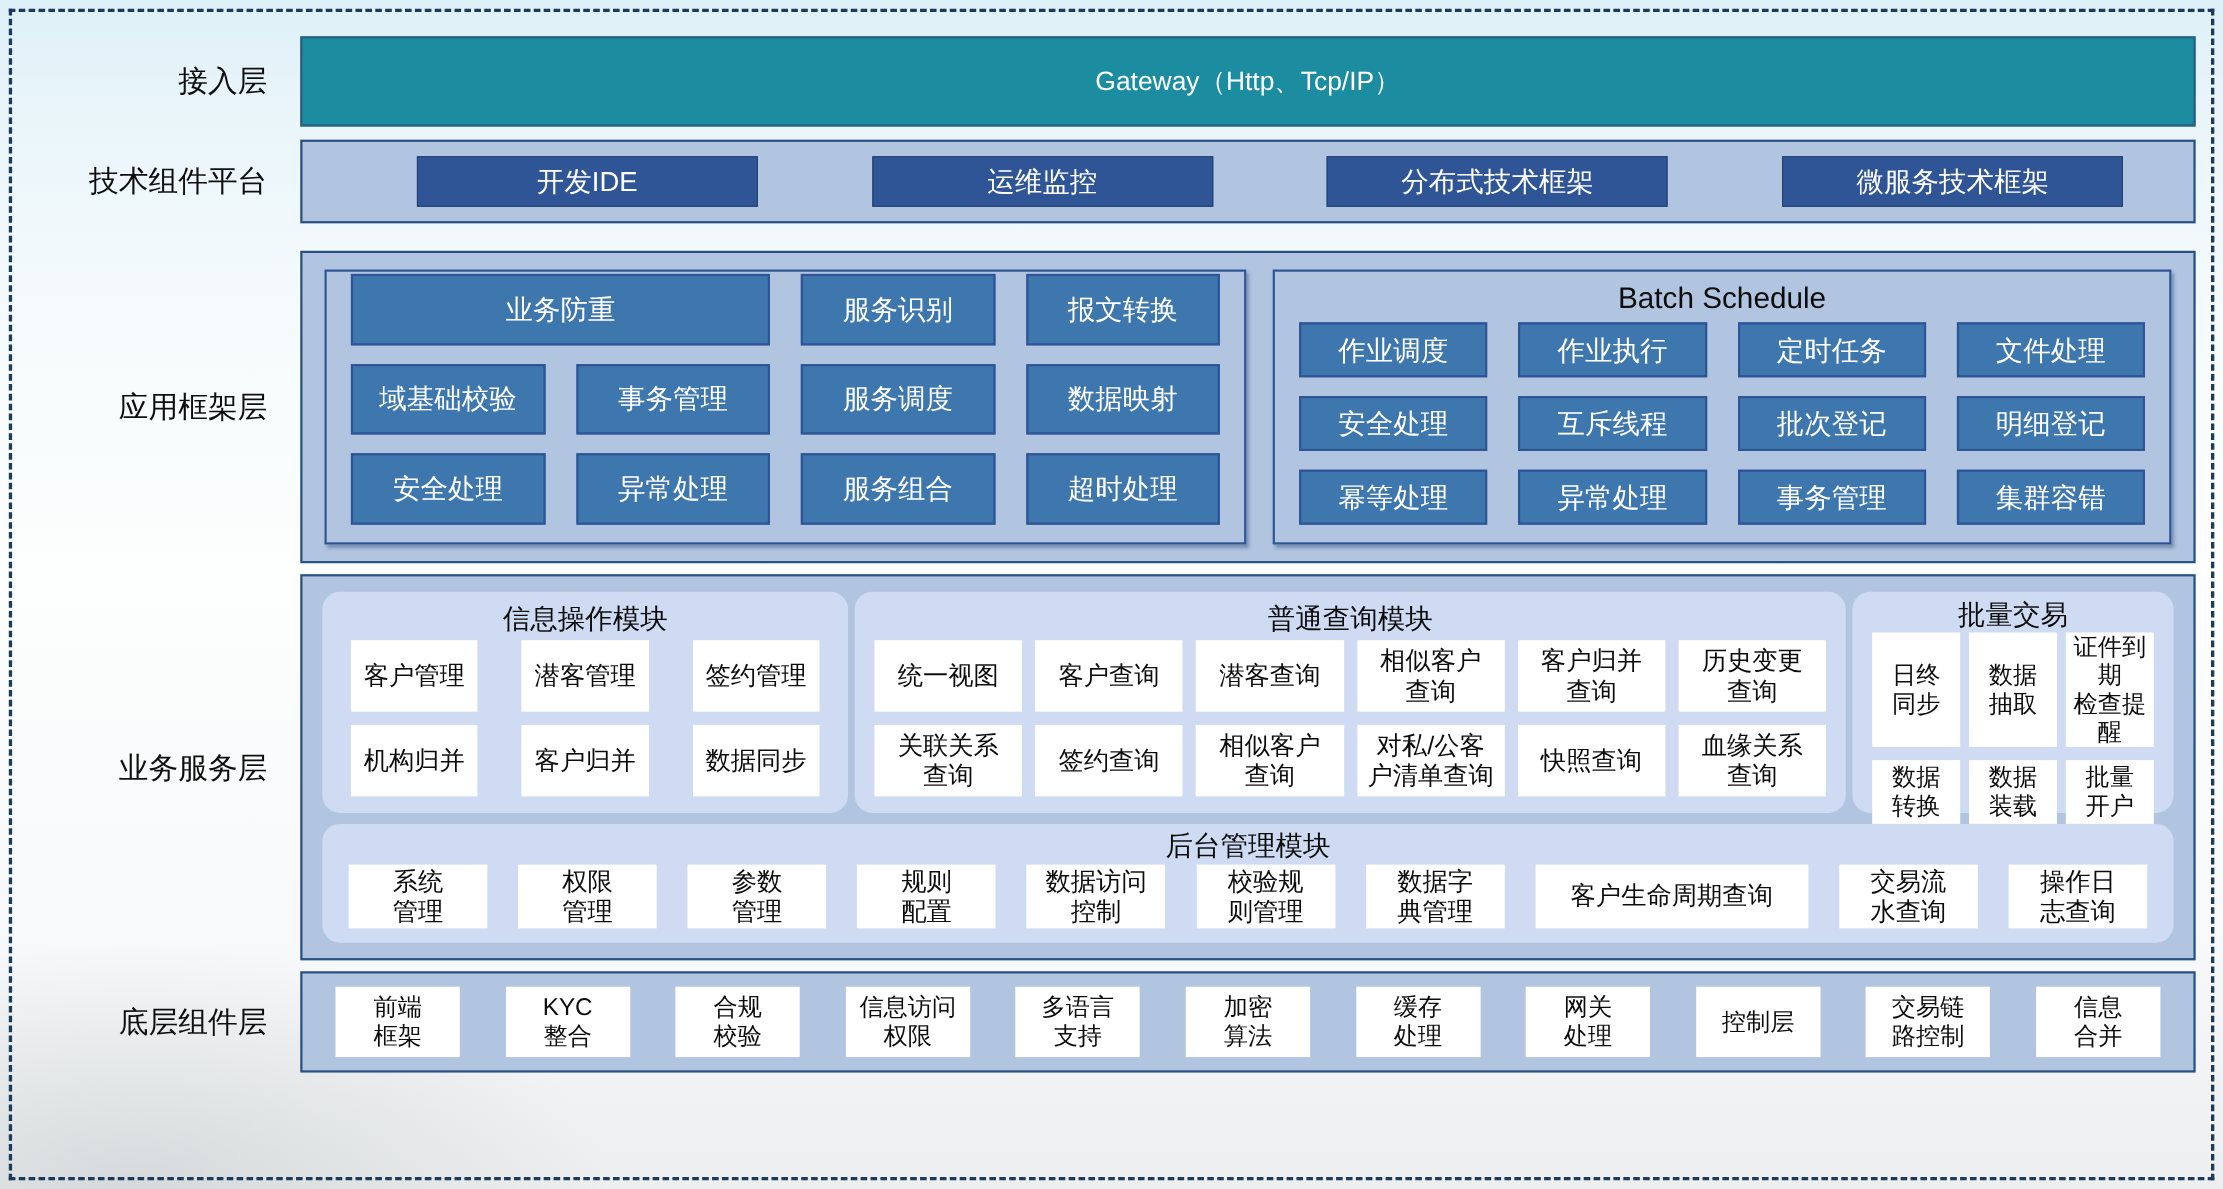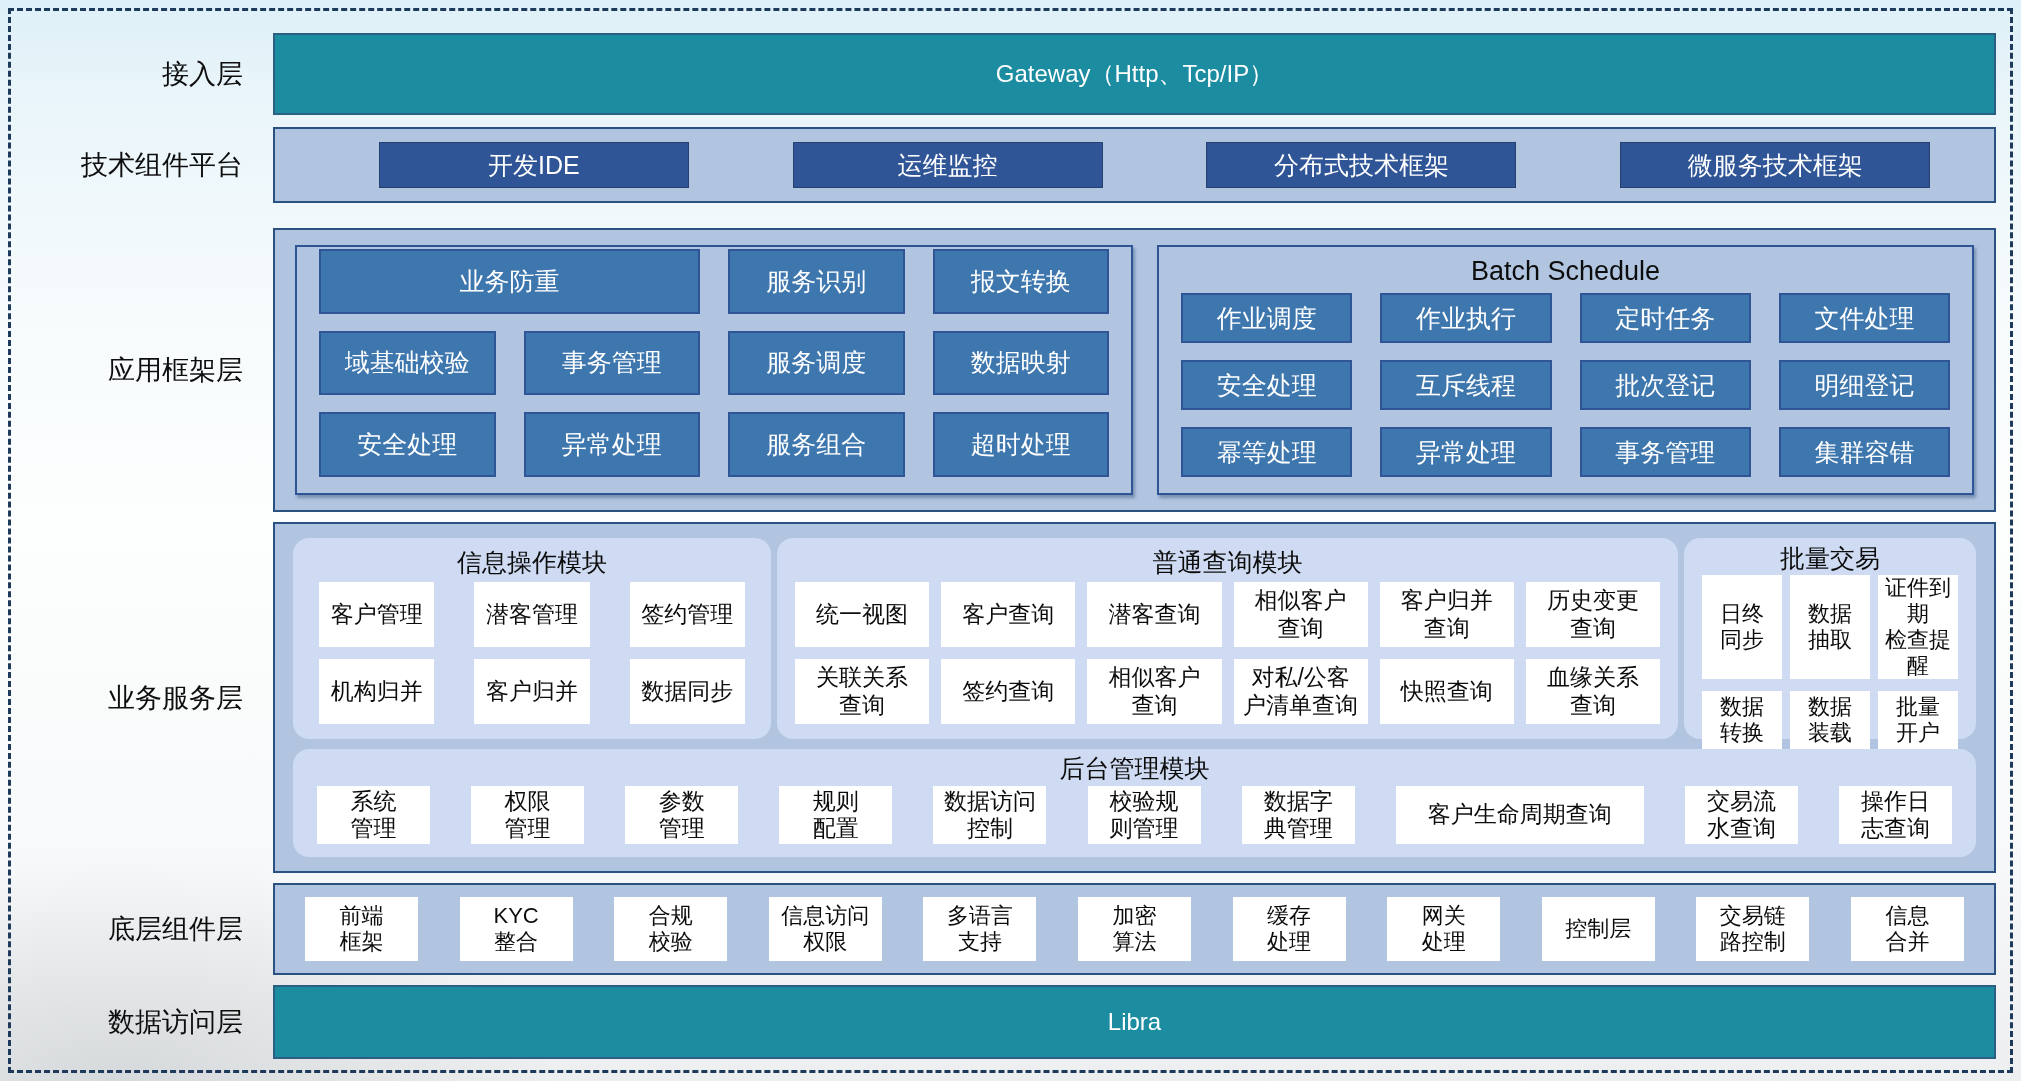--- a/index.html
+++ b/index.html
@@ -88,21 +88,21 @@
     min-height:58px;
   }
   .panel-info .cards { gap:40px; padding:0 8px; }
   .panel-query .cards { gap:12px; }
   .panel-batch .card { font-size:22px; }
   .panel-batch .cards { gap:8px; }
 
   .panel-admin { flex:none; height:108px; padding:2px 24px 13px; }
   .panel-admin .panel-title { height:36px; }
   .admin-cards { flex:1; display:flex; justify-content:space-between; align-items:stretch; }
-  .admin-cards .card { flex:none; width:113px; }
+  .admin-cards .card { flex:none; width:126px; }
   .admin-cards .card.wide { width:248px; font-size:23px; }
 
   
   .base-box { display:flex; align-items:center; justify-content:space-between; padding:0 30px; }
   .base-box .card { flex:none; min-width:113px; height:64px; padding:0 6px; font-size:22px; }
 </style>
 </head>
 <body>
 
 <div class="frame">
@@ -299,23 +299,15 @@
 处理</div>
         <div class="card">控制层</div>
         <div class="card">交易链
 路控制</div>
         <div class="card">信息
 合并</div>
       </div>
     </div>
   </div>
 
-  <div class="row row-data">
-    <div class="gutter">
-      <div class="layer-label">数据访问层</div>
-    </div>
-    <div class="main">
-      <div class="bar">Libra</div>
-    </div>
-  </div>
 
  </div>
 </div>
 
 </body></html>

